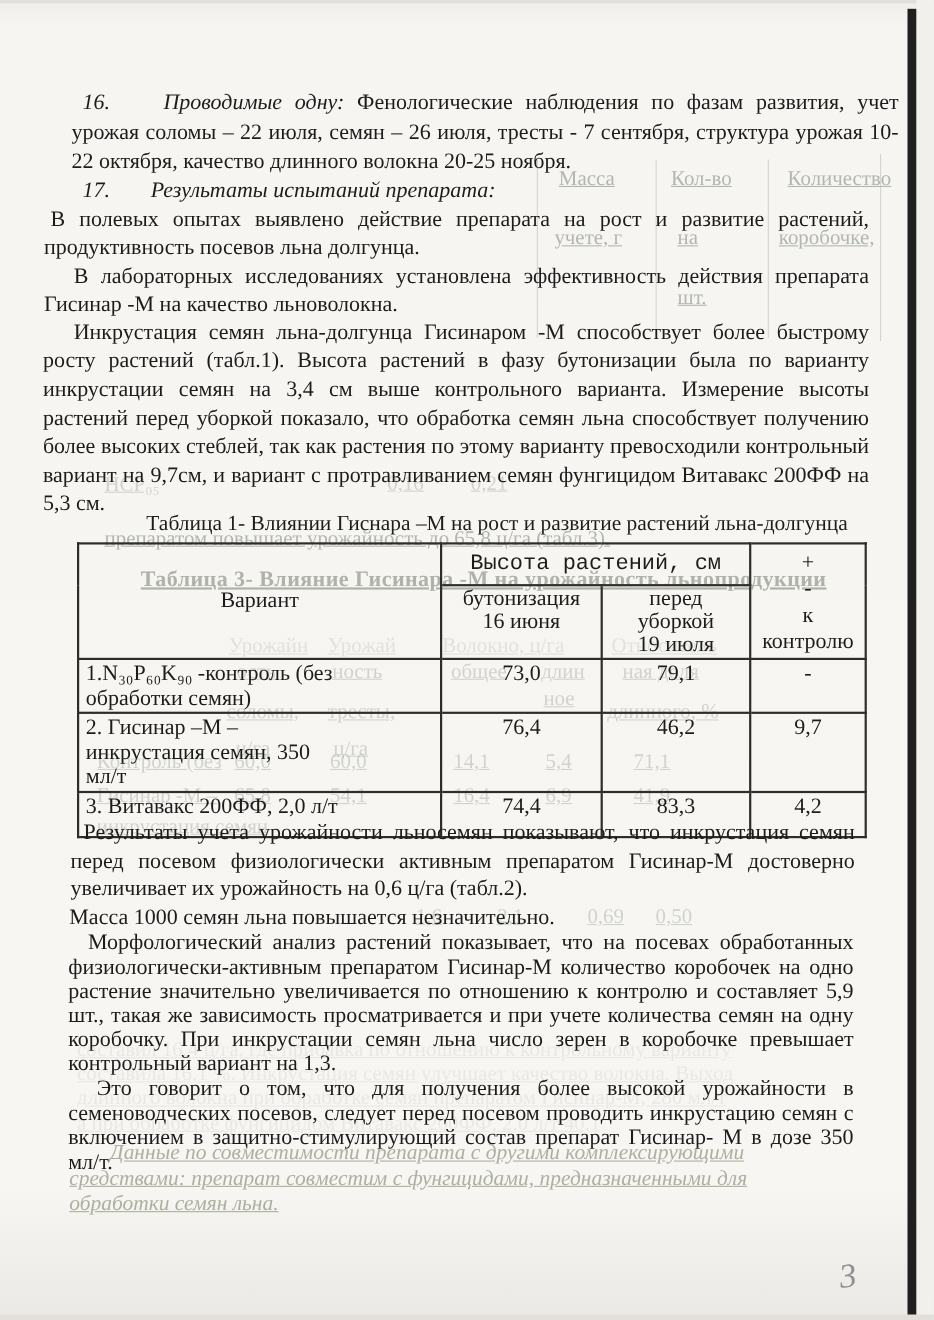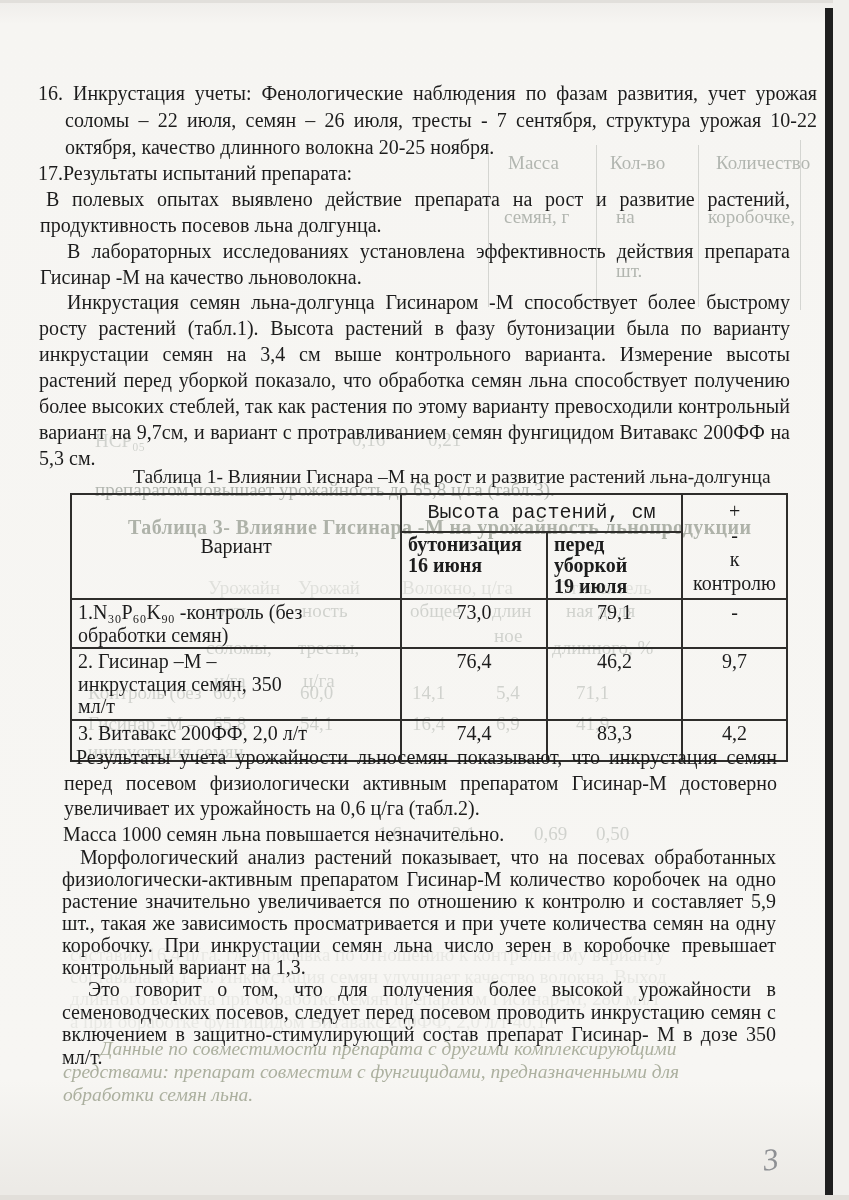--- a/index.html
+++ b/index.html
@@ -5,34 +5,34 @@
   html,body{margin:0;padding:0;}
   body{width:849px;height:1200px;background:#f7f6f3;font-family:"Liberation Serif","DejaVu Serif",serif;color:#1c1c1c;}
   .page{position:relative;width:849px;height:1200px;overflow:hidden;
         background:linear-gradient(180deg,#efedea 0%,#f6f5f2 2%,#f7f6f3 90%,#eceae6 99%);}
   .top-edge{position:absolute;top:0;left:0;width:849px;height:3px;background:#dcd9d4;opacity:.7;}
   .bottom-edge{position:absolute;bottom:0;left:0;width:849px;height:5px;background:#e2dfda;}
   .edge-right{position:absolute;top:0;left:833px;width:16px;height:1200px;background:#f1f0ed;}
   .scan-bar{position:absolute;top:8px;left:825px;width:8px;height:1192px;background:#1f1f1f;}
   
   .tb{position:absolute;font-size:20px;line-height:26px;text-align:justify;z-index:2;}
-  .it{}
+  .it{font-style:italic;margin-left:37px;}
   .caption{position:absolute;font-size:19.5px;z-index:2;white-space:nowrap;margin-left:43px;}
   
   table.t1{position:absolute;top:493px;left:70px;width:716px;border-collapse:collapse;table-layout:fixed;
            font-size:20px;z-index:2;}
   table.t1 td{border:2px solid #2e2d2b;padding:1px 6px;overflow:hidden;}
   td.c-mid{text-align:center;vertical-align:middle;}
   td.c-grp{text-align:center;vertical-align:middle;line-height:30px;font-family:Liberation Mono, monospace;}
-  td.c-sub{text-align:left;vertical-align:top;line-height:21px;padding-top:3px;white-space:pre-line;font-weight:bold;}
+  td.c-sub{text-align:center;vertical-align:top;line-height:21px;padding-top:3px;white-space:pre-line;}
   td.c-delta{text-align:center;vertical-align:middle;line-height:24px;}
   td.c-var{text-align:left;vertical-align:top;line-height:22.5px;padding-left:8px;white-space:pre-line;}
   td.c-val{text-align:center;vertical-align:top;line-height:22px;padding-top:2px;}
   
-  .g{position:absolute;font-size:19px;color:#b2b6b0;white-space:nowrap;z-index:1;}
+  .g{position:absolute;font-size:19px;color:#b2b6b0;white-space:nowrap;z-index:1;text-decoration:underline;}
   .g-light{opacity:.55;}
   .g-faint{opacity:.38;color:#bcbfb8;}
   .g-bold{font-weight:bold;color:#aeb2a9;font-size:20px;letter-spacing:.4px;}
   .gv{position:absolute;width:1px;background:rgba(150,155,150,.35);z-index:1;}
   .g-note{font-style:italic;color:#9fa491;font-size:19.5px;opacity:.85;}
   .pagenum{position:absolute;top:1142px;left:763px;font-size:31px;font-style:italic;color:#8e9094;
            transform:rotate(-7deg);z-index:2;}
 </style>
 </head>
 <body>
@@ -44,21 +44,21 @@
   <div class="scan-bar"></div>
   <div class="bottom-edge"></div>
 
   <div class="gv" style="left:488px;top:145px;height:162px"></div>
   <div class="gv" style="left:596px;top:145px;height:162px"></div>
   <div class="gv" style="left:698px;top:145px;height:162px"></div>
   <div class="gv" style="left:800px;top:140px;height:170px"></div>
   <span class="g" style="left:508px;top:152px">Масса</span>
   <span class="g" style="left:610px;top:152px">Кол-во</span>
   <span class="g" style="left:716px;top:152px">Количество</span>
-  <span class="g" style="left:504px;top:206px">семян, г</span>
+  <span class="g" style="left:504px;top:206px">учете, г</span>
   <span class="g" style="left:616px;top:206px">на</span>
   <span class="g" style="left:708px;top:206px">коробочке,</span>
   <span class="g" style="left:616px;top:260px">шт.</span>
 
   <span class="g g-light" style="left:95px;top:430px">НСР₀₅</span>
   <span class="g g-light" style="left:352px;top:429px">0,16</span>
   <span class="g g-light" style="left:428px;top:429px">0,21</span>
   <span class="g" style="left:95px;top:479px">препаратом повышает урожайность до 65,8 ц/га (табл.3).</span>
   <span class="g g-bold" style="left:128px;top:516px">Таблица 3- Влияние Гисинара -М на урожайность льнопродукции</span>
 
@@ -100,21 +100,21 @@
   <span class="g g-faint" style="left:70px;top:966px;opacity:.25">составила 16,1 %. Инкрустация семян улучшает качество волокна. Выход</span>
   <span class="g g-faint" style="left:70px;top:988px;opacity:.25">длинного волокна при обработке семян препаратом Гисинар-М, 280 мл/т</span>
   <span class="g g-faint" style="left:70px;top:1011px;opacity:.25">а при обработке фунгицидом Витавакс 200ФФ, 2,0 л/т 40,1</span>
 
   <span class="g g-note" style="left:100px;top:1038px">Данные по совместимости препарата с другими комплексирующими</span>
   <span class="g g-note" style="left:63px;top:1061px">средствами: препарат совместим с фунгицидами, предназначенными для</span>
   <span class="g g-note" style="left:63px;top:1084px">обработки семян льна.</span>
 
   <div class="tb" style="top:80px;left:38px;width:752px;padding-left:27px;text-indent:-27px;line-height:27px">
     <span class="it">16.</span>
-    <span class="it">Инкрустация учеты:</span>
+    <span class="it">Проводимые одну:</span>
     <span>Фенологические наблюдения по фазам развития, учет урожая соломы – 22 июля, семян – 26 июля, тресты - 7 сентября, структура урожая 10-22 октября, качество длинного волокна 20-25 ноября.</span>
   </div>
 
   <div class="tb" style="top:160px;left:38px;width:752px">
     <span class="it">17.</span><span class="it">Результаты испытаний препарата:</span>
   </div>
 
   <div class="tb" style="top:186px;left:40px;width:750px;text-indent:6px">В полевых опытах выявлено действие препарата на рост и развитие растений, продуктивность посевов льна долгунца.</div>
 
   <div class="tb" style="top:238px;left:40px;width:750px;text-indent:27px">В лабораторных исследованиях установлена эффективность действия препарата Гисинар -М на качество льноволокна.</div>

